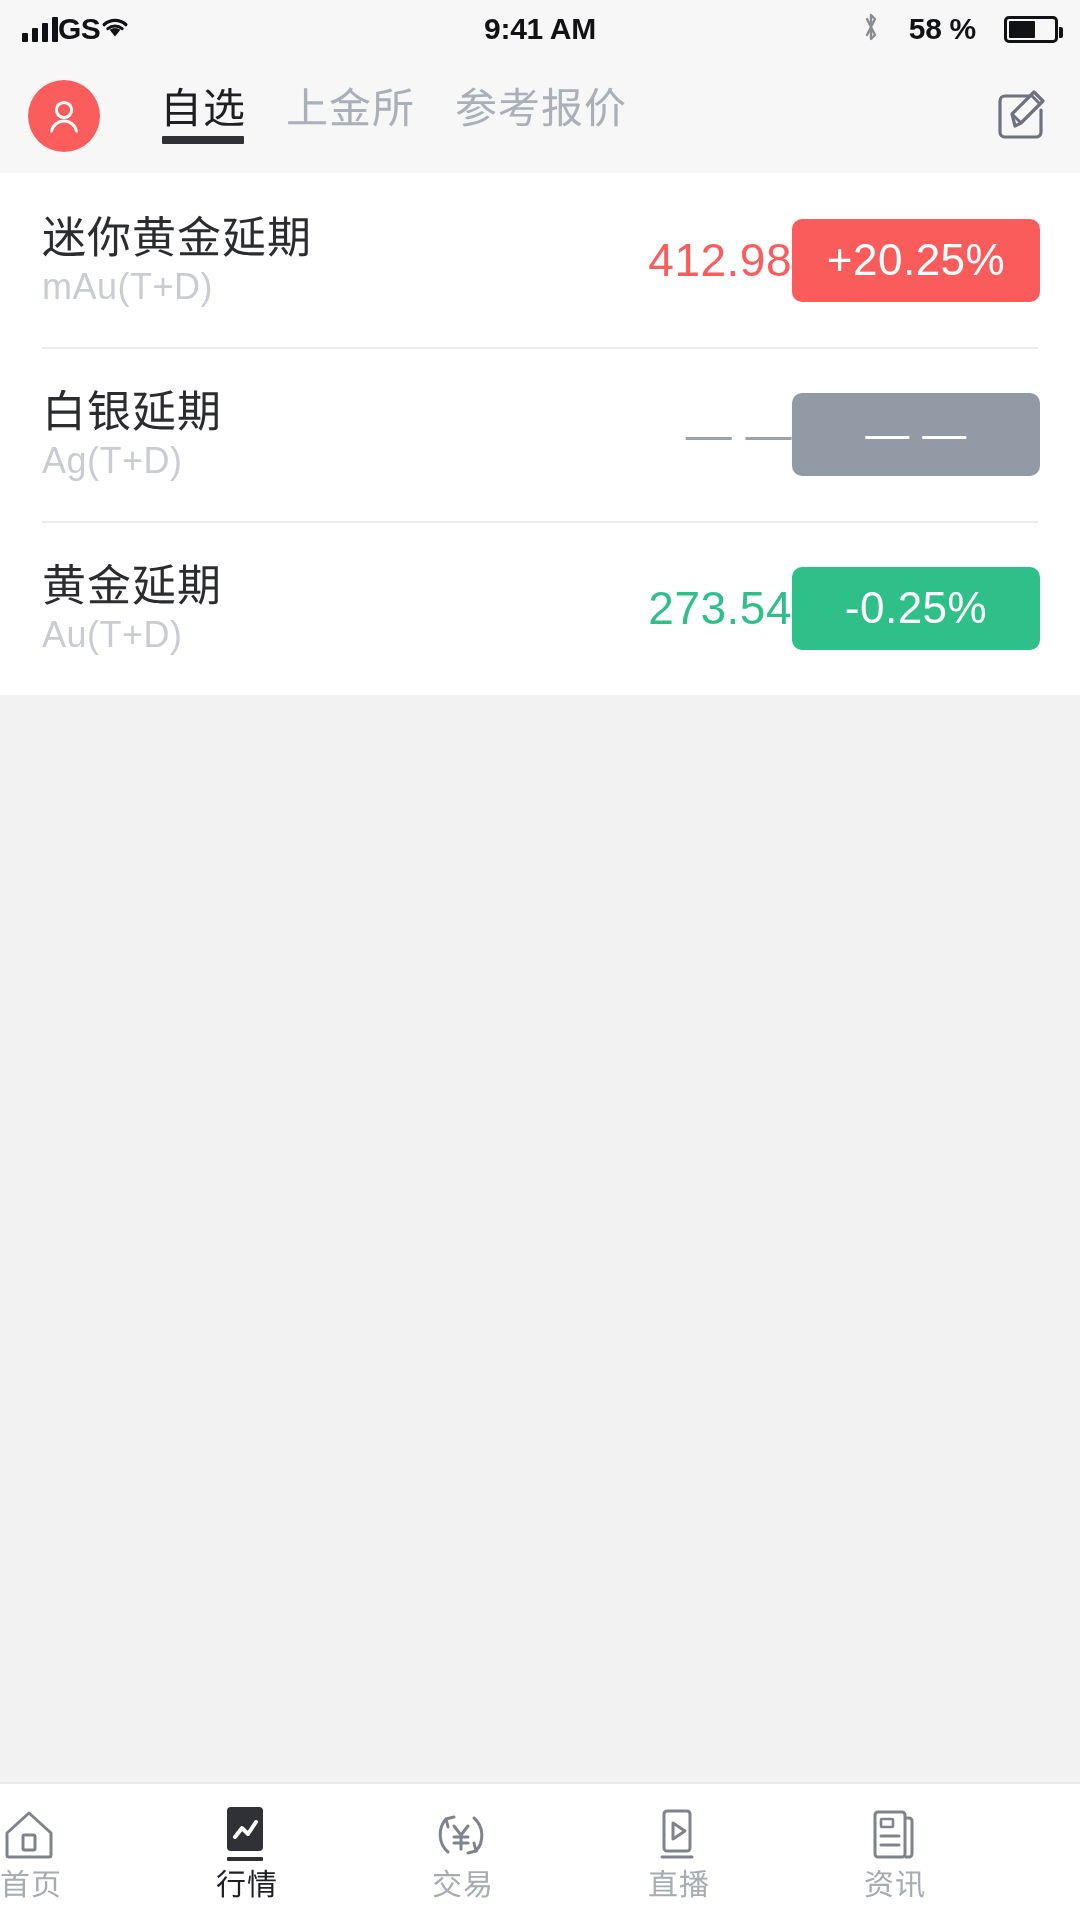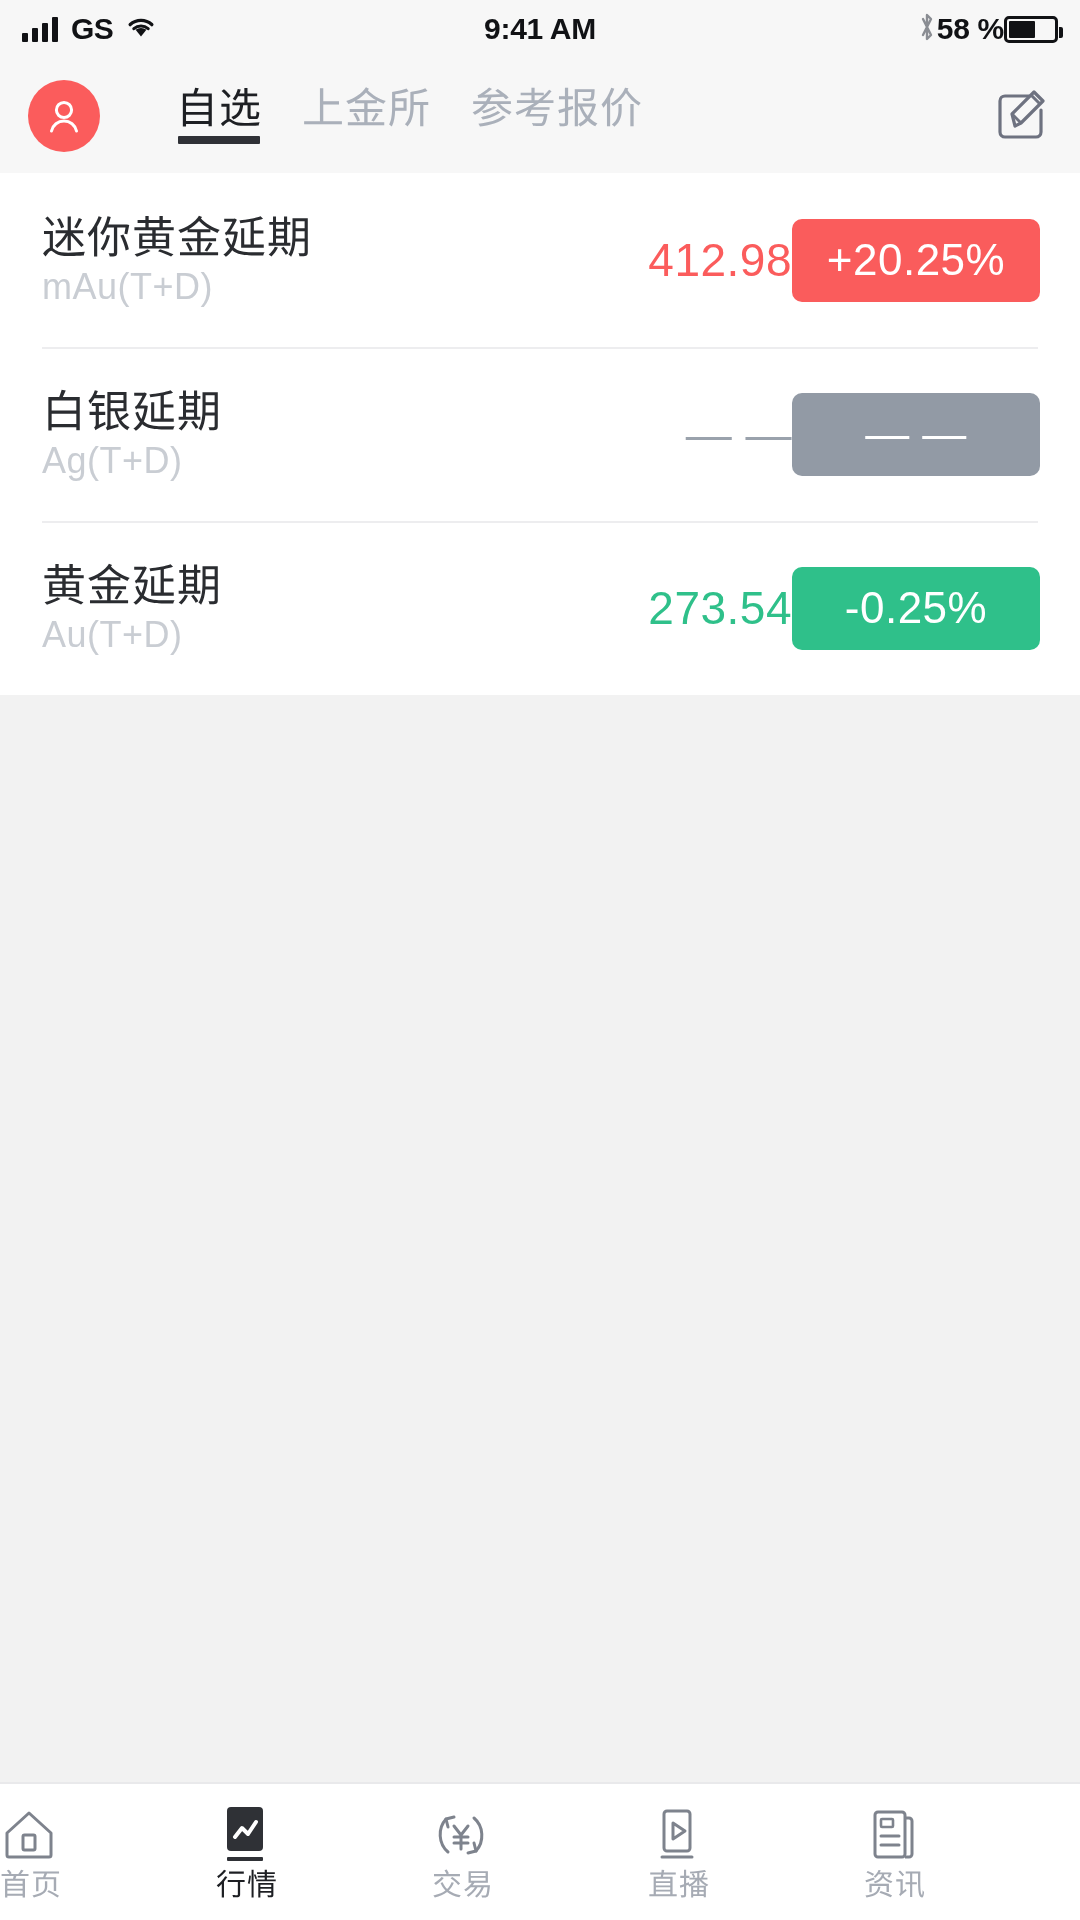--- a/index.html
+++ b/index.html
@@ -26,21 +26,20 @@
     flex: 0 0 58px;
     background: #f7f7f7;
     display: flex;
     align-items: center;
     padding: 0 22px 0 22px;
     position: relative;
   }
   .status-left {
     display: flex;
     align-items: center;
-    gap: 13px;
   }
   .signal-bars {
     display: flex;
     align-items: flex-end;
     gap: 4px;
     height: 26px;
   }
   .signal-bars i {
     display: block;
     width: 6px;
@@ -66,21 +65,21 @@
     font-size: 30px;
     font-weight: bold;
     color: #111215;
     letter-spacing: -0.3px;
     pointer-events: none;
   }
   .status-right {
     margin-left: auto;
     display: flex;
     align-items: center;
-    gap: 0;
+    gap: 28px;
   }
   .battery-text {
     font-size: 30px;
     font-weight: bold;
     color: #111215;
     letter-spacing: -0.3px;
   }
   .battery {
     width: 54px;
     height: 27px;
@@ -124,21 +123,21 @@
     background: #fb5c5c;
     display: flex;
     align-items: center;
     justify-content: center;
     flex: 0 0 72px;
   }
   .tabs {
     display: flex;
     align-items: flex-end;
     gap: 40px;
-    margin-left: 76px;
+    margin-left: 60px;
   }
   .tab {
     position: relative;
     padding-bottom: 14px;
     cursor: pointer;
   }
   .tab-label {
     display: block;
     font-size: 42px;
     line-height: 1;

